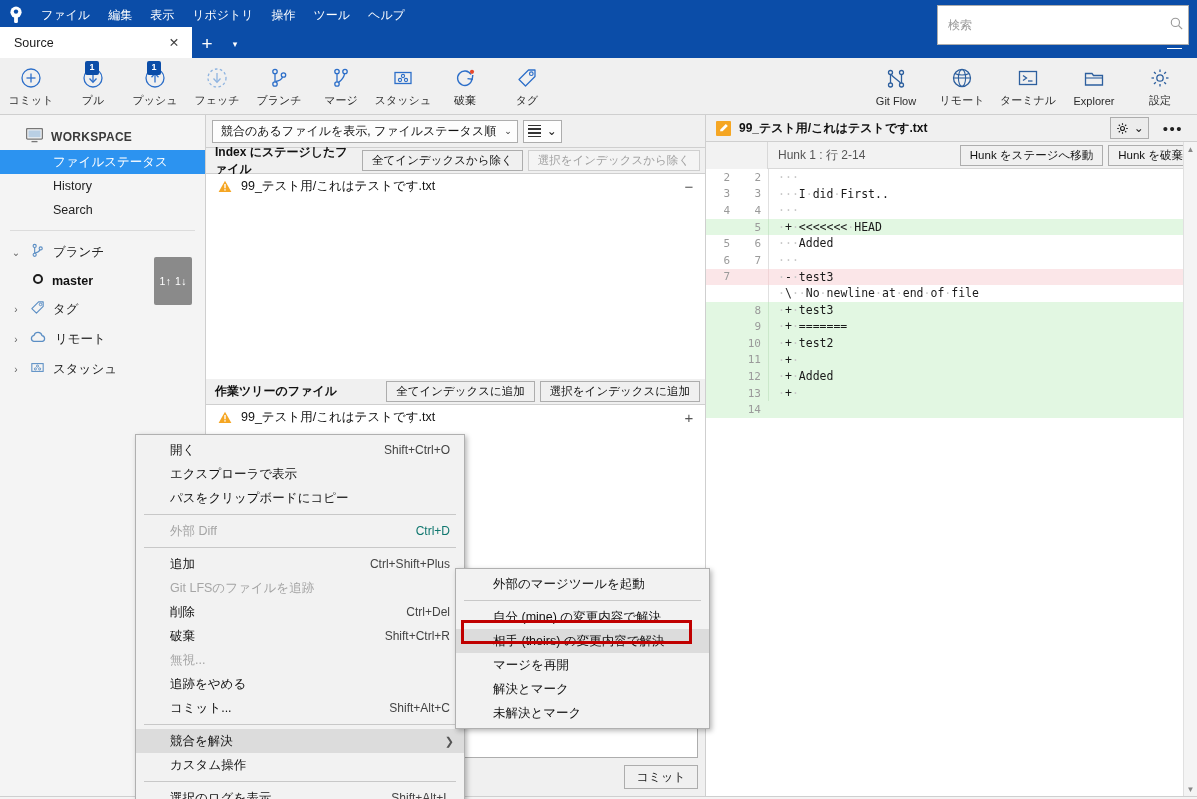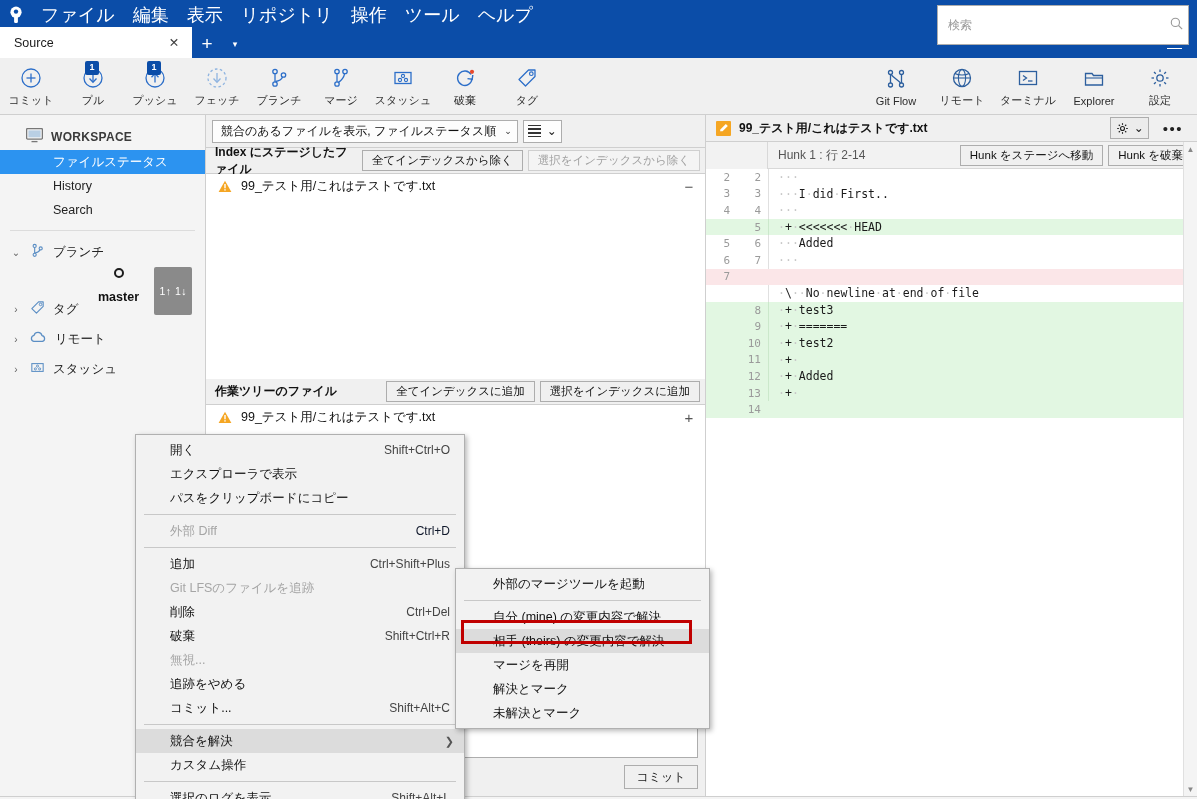--- a/index.html
+++ b/index.html
@@ -17,21 +17,21 @@
 
   
   .titlebar {
     height:30px; background:#0B4DA8; display:flex; align-items:center;
     position:relative; color:#fff;
   }
   .logo { width:32px; height:30px; display:flex; align-items:center; justify-content:center; }
   .logo svg { display:block; }
   .menubar { display:flex; align-items:center; height:30px; }
   .menuitem {
-    padding:0 9px; height:30px; line-height:30px; font-size:18px; color:#fff;
+    padding:0 9px; height:30px; line-height:30px; font-size:12px; color:#fff;
     cursor:default; white-space:nowrap;
   }
   .wincontrols { position:absolute; right:0; top:0; display:flex; height:30px; }
   .winbtn { width:46px; height:30px; display:flex; align-items:center; justify-content:center; cursor:default; }
 
   
   .tabstrip {
     height:28px; background:#0B4DA8; display:flex; align-items:flex-end;
     position:relative;
   }
@@ -86,21 +86,21 @@
   }
   .sb-item.selected { background:#2C93F0; color:#fff; }
   .sb-divider { height:1px; background:#dcdcdc; margin:8px 10px 6px 10px; }
   .sb-group {
     height:30px; display:flex; align-items:center; gap:7px; padding-left:10px;
     font-size:12.5px; color:#222; cursor:pointer;
   }
   .sb-group .chev { width:12px; display:flex; justify-content:center; color:#666; font-size:10px; }
   .sb-branch {
     height:27px; display:flex; align-items:center; gap:8px; padding-left:32px;
-    font-size:12.5px; color:#111; font-weight:bold; cursor:pointer; position:relative;flex-direction:column;
+    font-size:12.5px; color:#111; font-weight:bold; cursor:pointer; position:relative;
   }
   .aheadbehind {
     position:absolute; right:13px; background:#8a8a8a; color:#fff; font-size:10.5px;
     padding:18px 5px; border-radius:2px; font-weight:normal; letter-spacing:.5px;
   }
 
   
   .center { width:500px; flex:0 0 500px; display:flex; flex-direction:column; background:#fff; border-right:1px solid #cfcfcf; }
   .filterbar {
     height:33px; background:#f0f0f0; border-bottom:1px solid #cfcfcf;
@@ -184,21 +184,21 @@
     box-shadow:2px 2px 5px rgba(0,0,0,.28); padding:3px 0; z-index:50;
   }
   .ctxitem {
     height:24px; display:flex; align-items:center; padding:0 14px 0 34px;
     font-size:12.5px; color:#111; cursor:pointer; position:relative; white-space:nowrap;
   }
   .ctxitem.highlight { background:#dcdcdc; }
   .ctxitem.disabled { color:#a5a5a5; cursor:default; }
   .ctxitem .clabel { flex:1; }
   .ctxitem .cshort { color:#444; padding-left:34px; font-size:12px; }
-  .ctxitem.disabled .cshort { color:#0f172a; }
+  .ctxitem.disabled .cshort { color:#0f766e; }
   .ctxitem .submark { position:absolute; right:10px; color:#555; font-size:11px; }
   .ctxsep { height:1px; background:#c8c8c8; margin:4px 8px; }
 
   #ctx-main { left:135px; top:434px; width:330px; }
   #ctx-sub  { left:455px; top:568px; width:255px; }
 
   .redbox {
     position:absolute; left:461px; top:620px; width:231px; height:24px;
     border:3px solid #c00000; z-index:60; pointer-events:none;
   }
@@ -678,20 +678,21 @@
             <span class="code"><span class="dot">·</span><span class="dot">·</span><span class="dot">·</span>Added</span>
           </div>
           <div class="dline">
             <span class="ln">6</span>
             <span class="ln">7</span>
             <span class="code"><span class="dot">·</span><span class="dot">·</span><span class="dot">·</span></span>
           </div>
           <div class="dline del">
             <span class="ln">7</span>
             <span class="ln"></span>
+            <span class="code"><span class="dot">·</span>-<span class="dot">·</span>test3</span>
           </div>
           <div class="dline">
             <span class="ln"></span>
             <span class="ln"></span>
             <span class="code"><span class="dot">·</span>\<span class="dot">·</span><span class="dot">·</span>No<span class="dot">·</span>newline<span class="dot">·</span>at<span class="dot">·</span>end<span class="dot">·</span>of<span class="dot">·</span>file</span>
           </div>
           <div class="dline add">
             <span class="ln"></span>
             <span class="ln">8</span>
             <span class="code"><span class="dot">·</span>+<span class="dot">·</span>test3</span>

